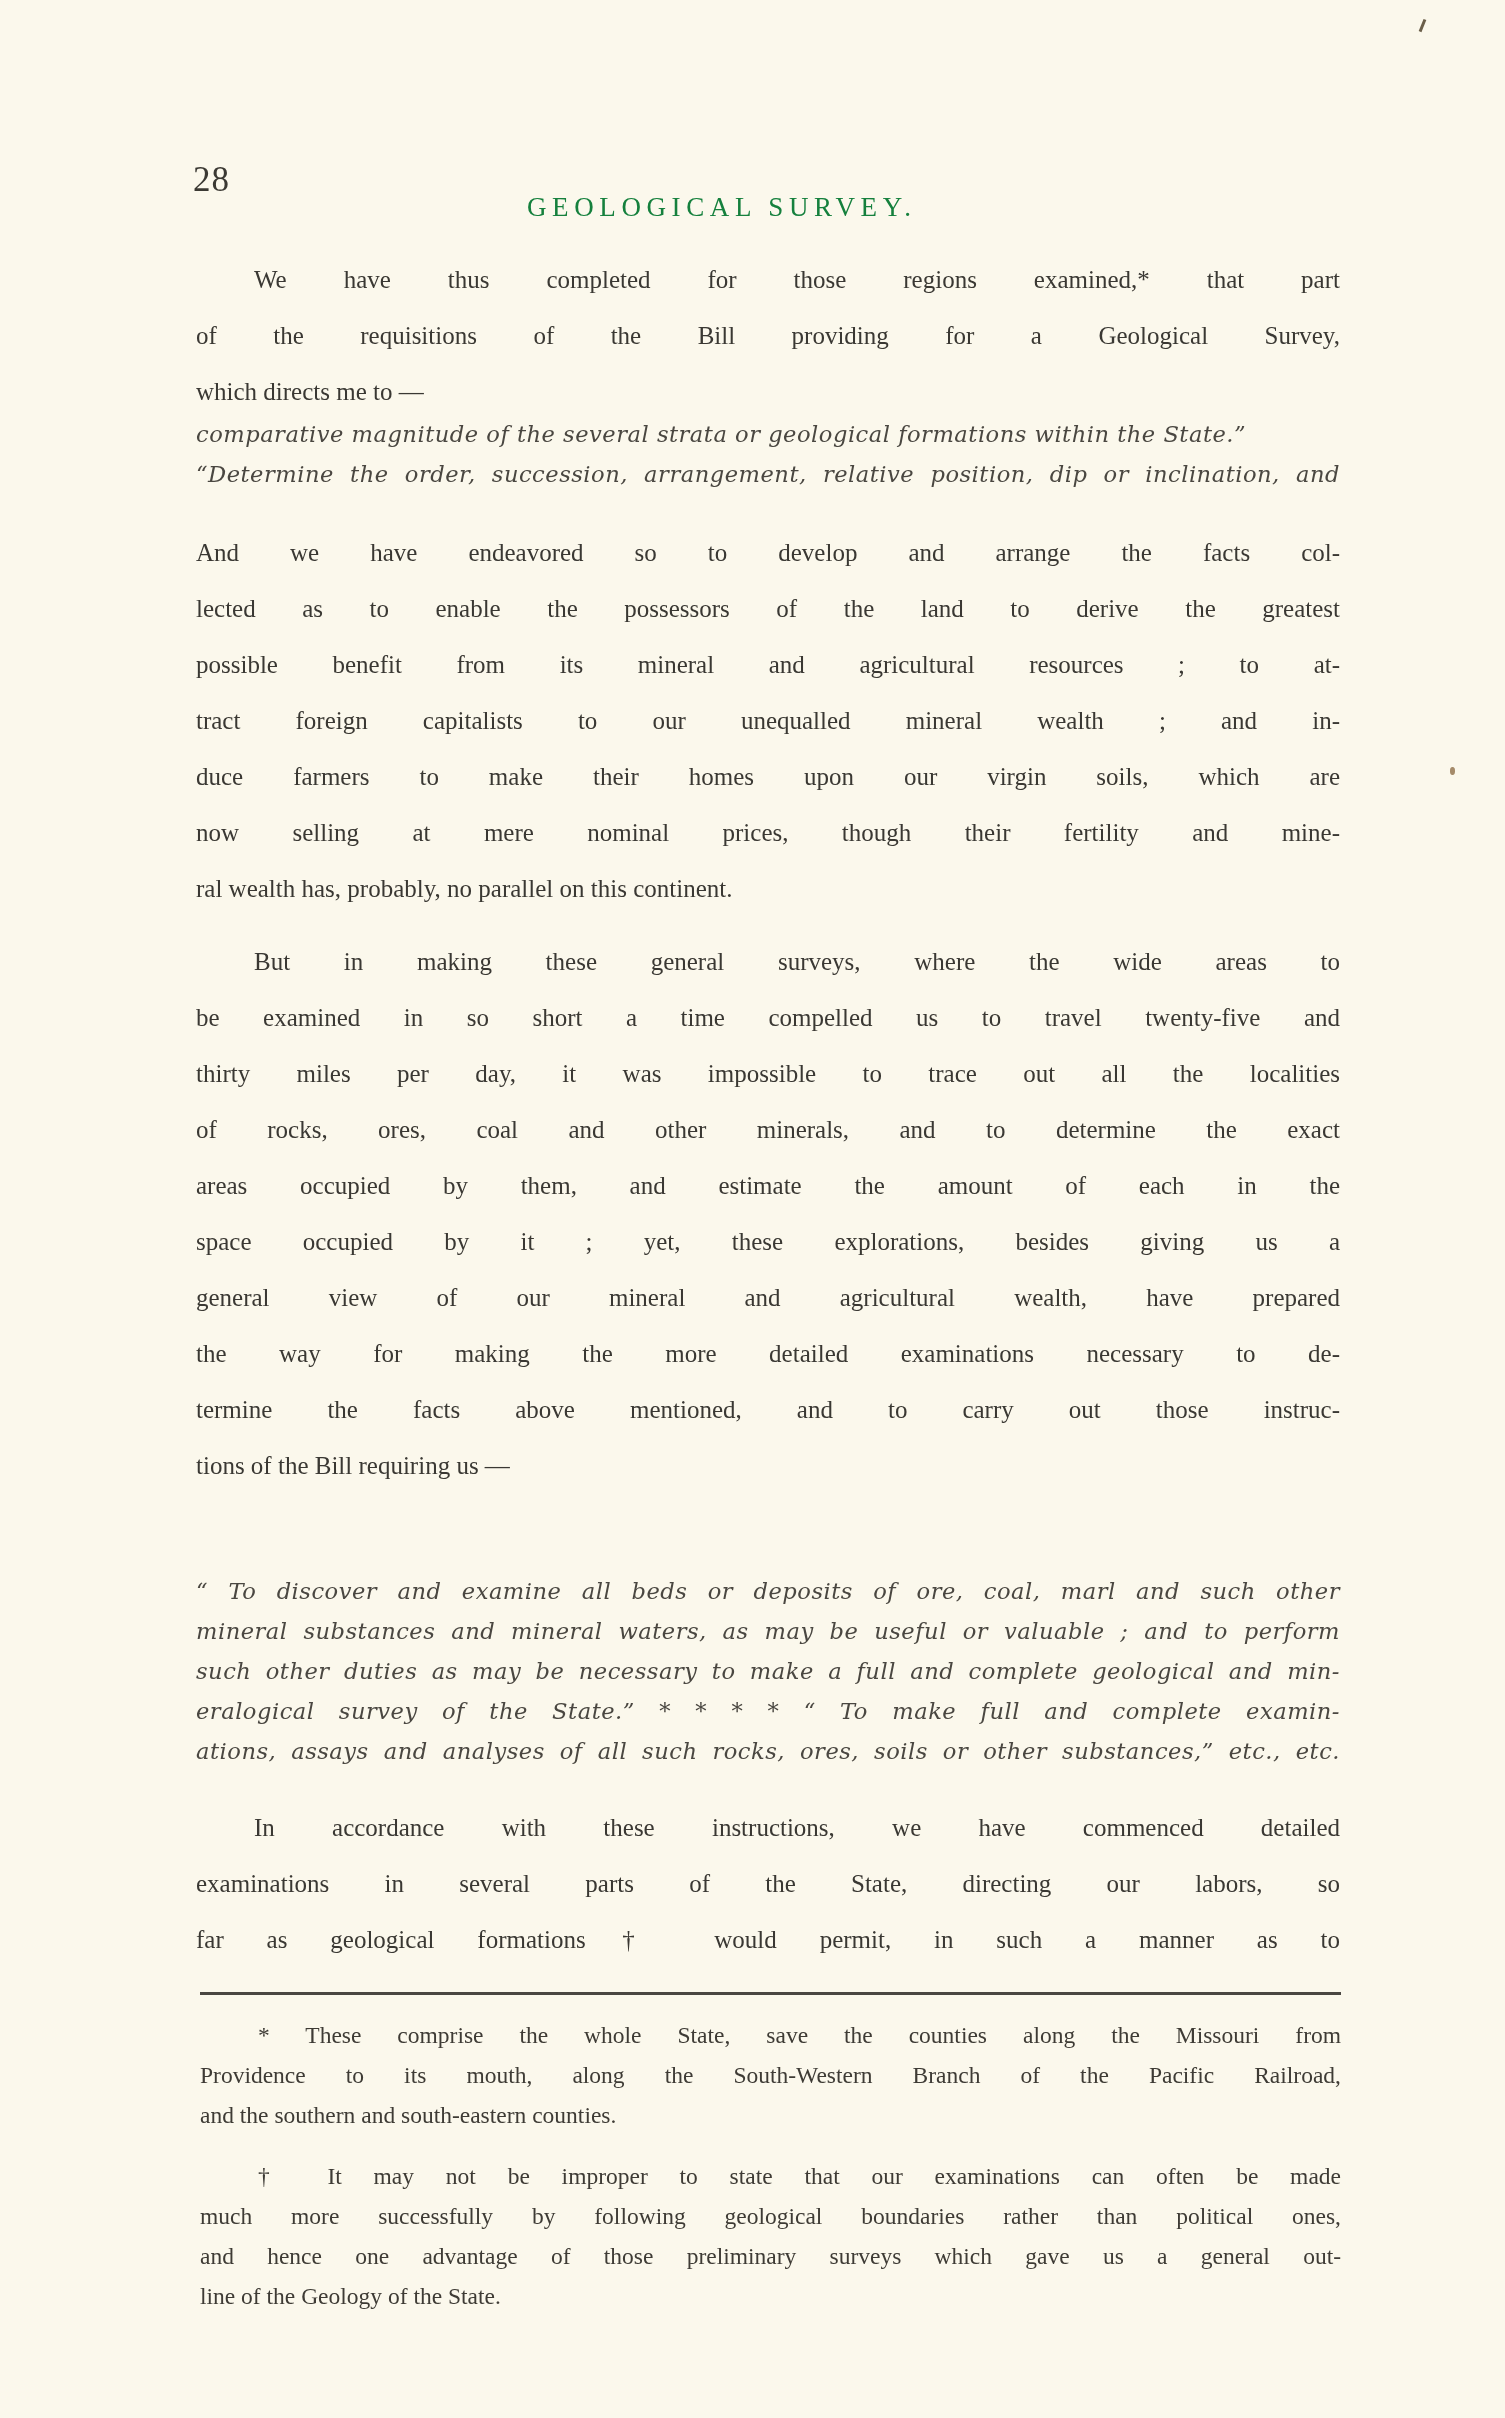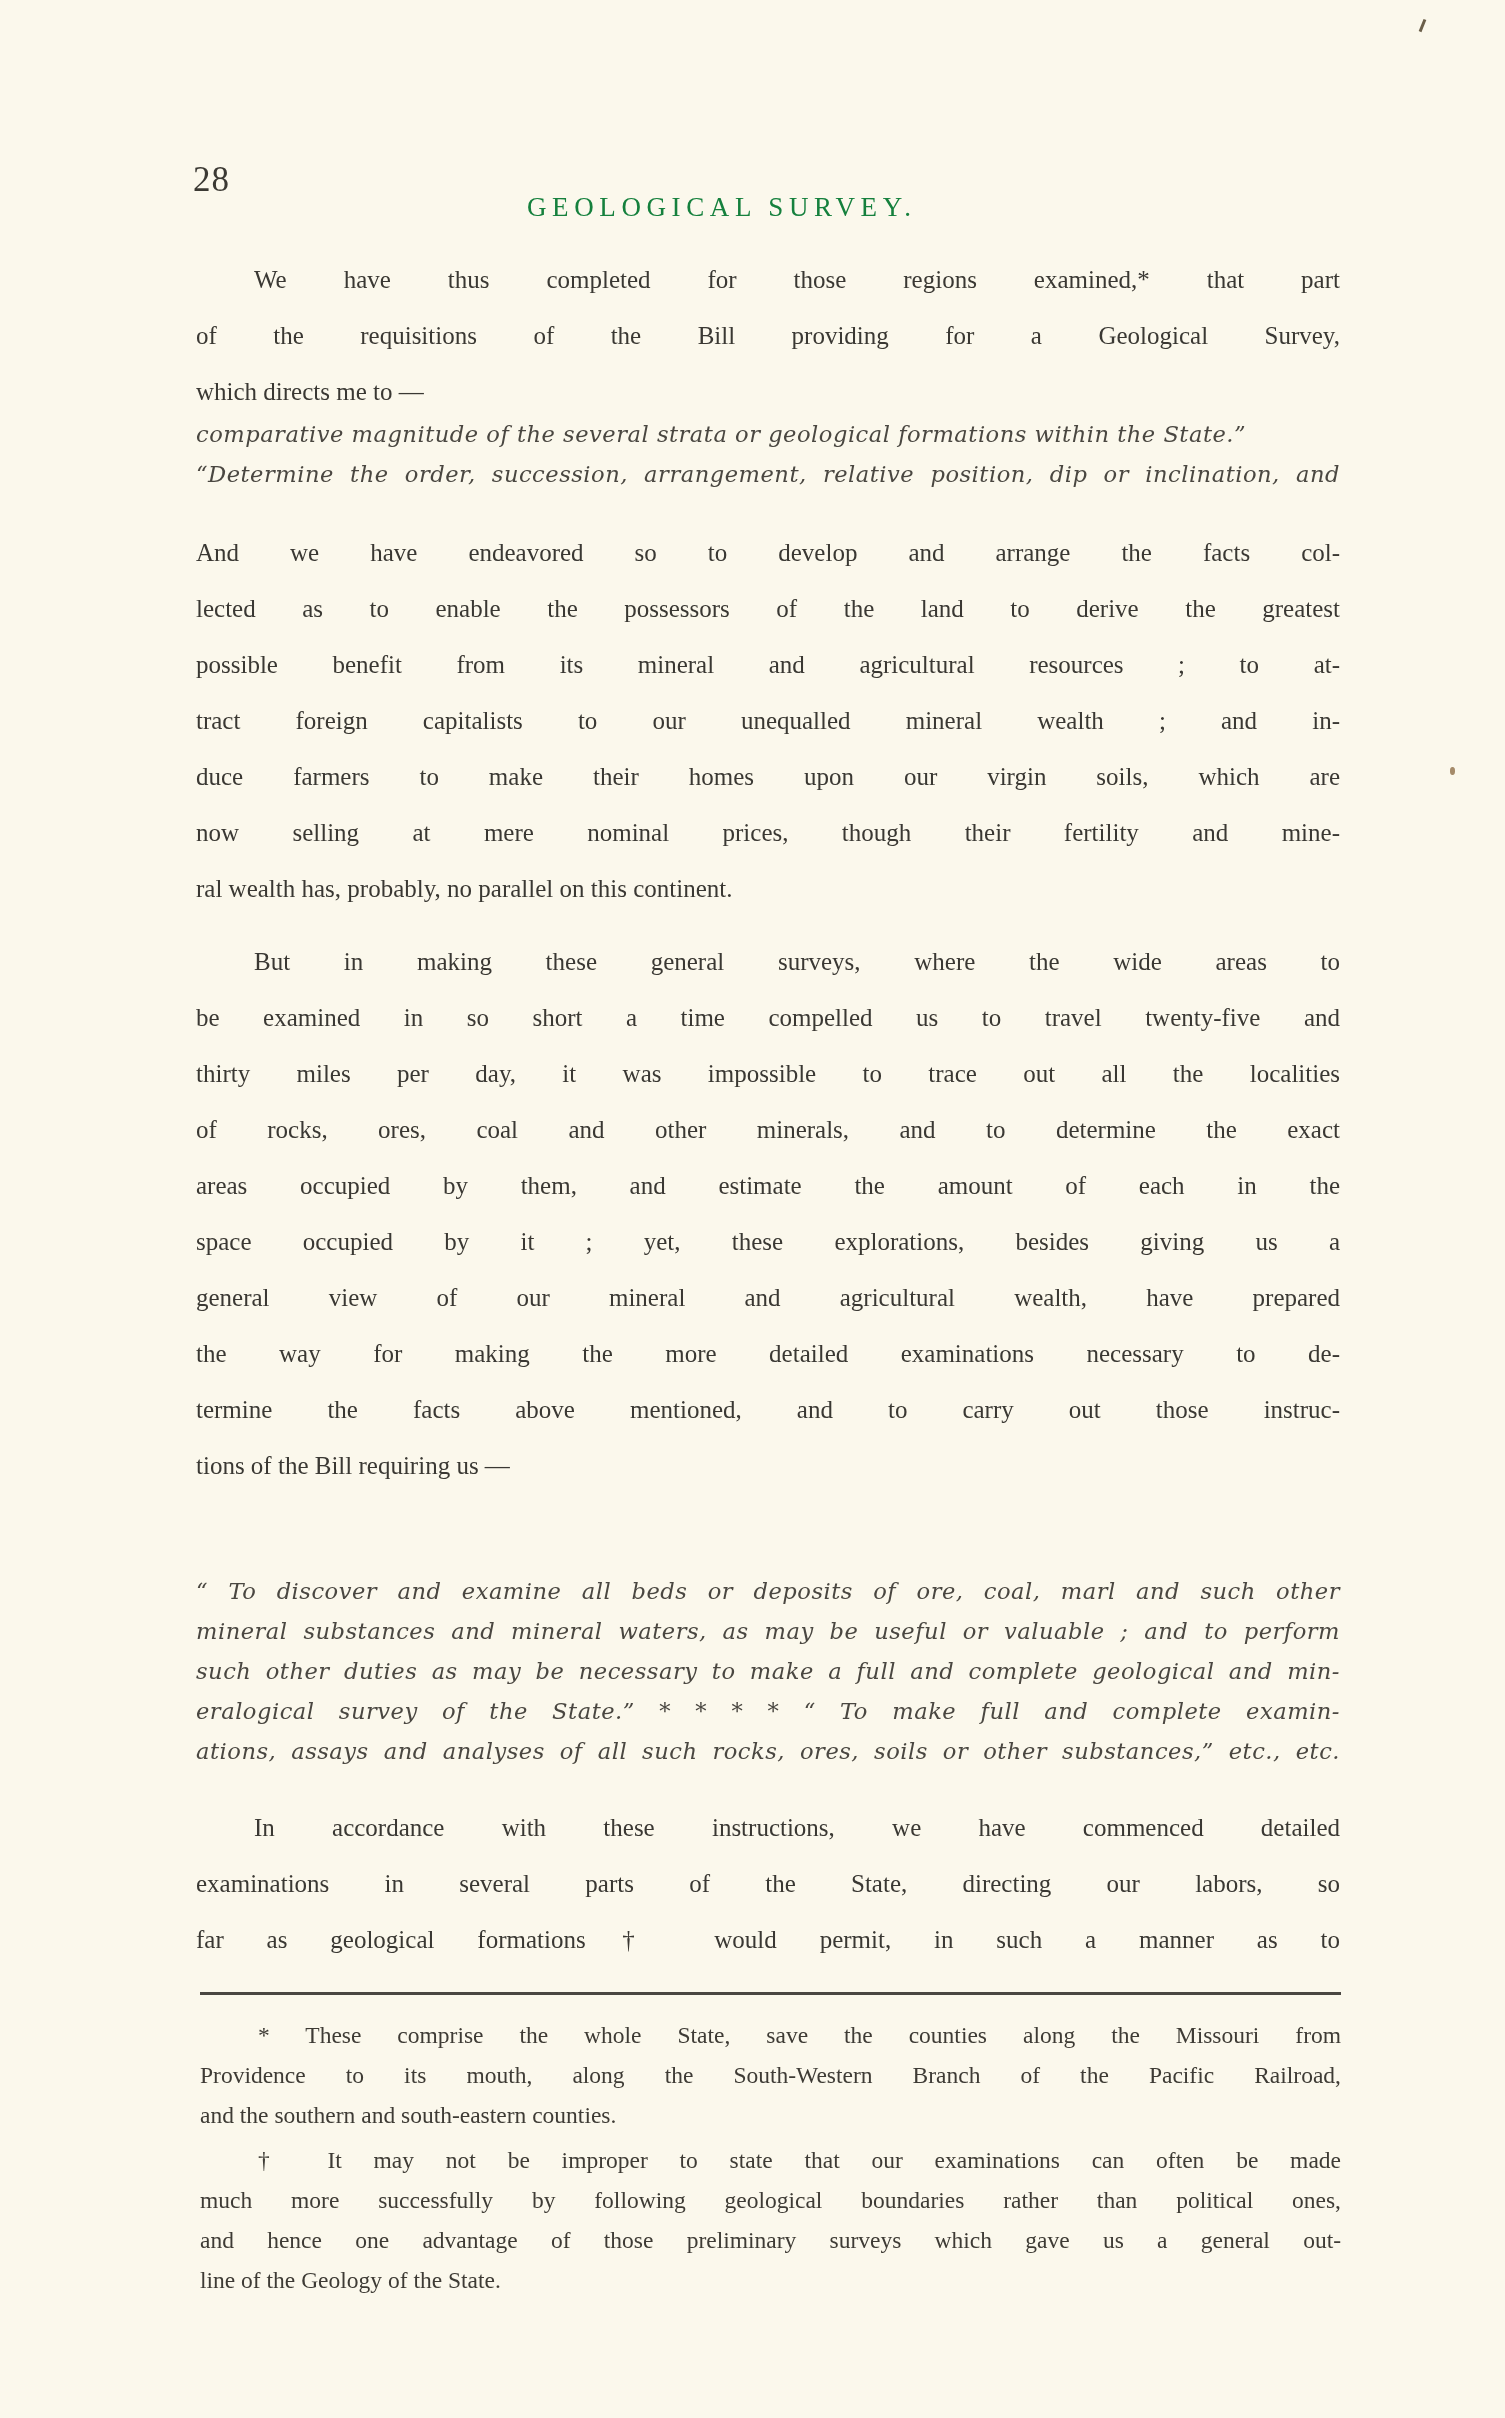--- a/index.html
+++ b/index.html
@@ -163,21 +163,21 @@
   </div>
 
   <div class="fn-rule"></div>
 
   <div class="footnotes">
     <div>
       <span class="line indent">* These comprise the whole State, save the counties along the Missouri from</span>
       <span class="line">Providence to its mouth, along the South-Western Branch of the Pacific Railroad,</span>
       <span class="line last">and the southern and south-eastern counties.</span>
     </div>
-    <div style="margin-top:5px;">
+    <div style="margin-top:21px;">
       <span class="line indent">† It may not be improper to state that our examinations can often be made</span>
       <span class="line">much more successfully by following geological boundaries rather than political ones,</span>
       <span class="line">and hence one advantage of those preliminary surveys which gave us a general out-</span>
       <span class="line last">line of the Geology of the State.</span>
     </div>
   </div>
 
 </div>
 
 

